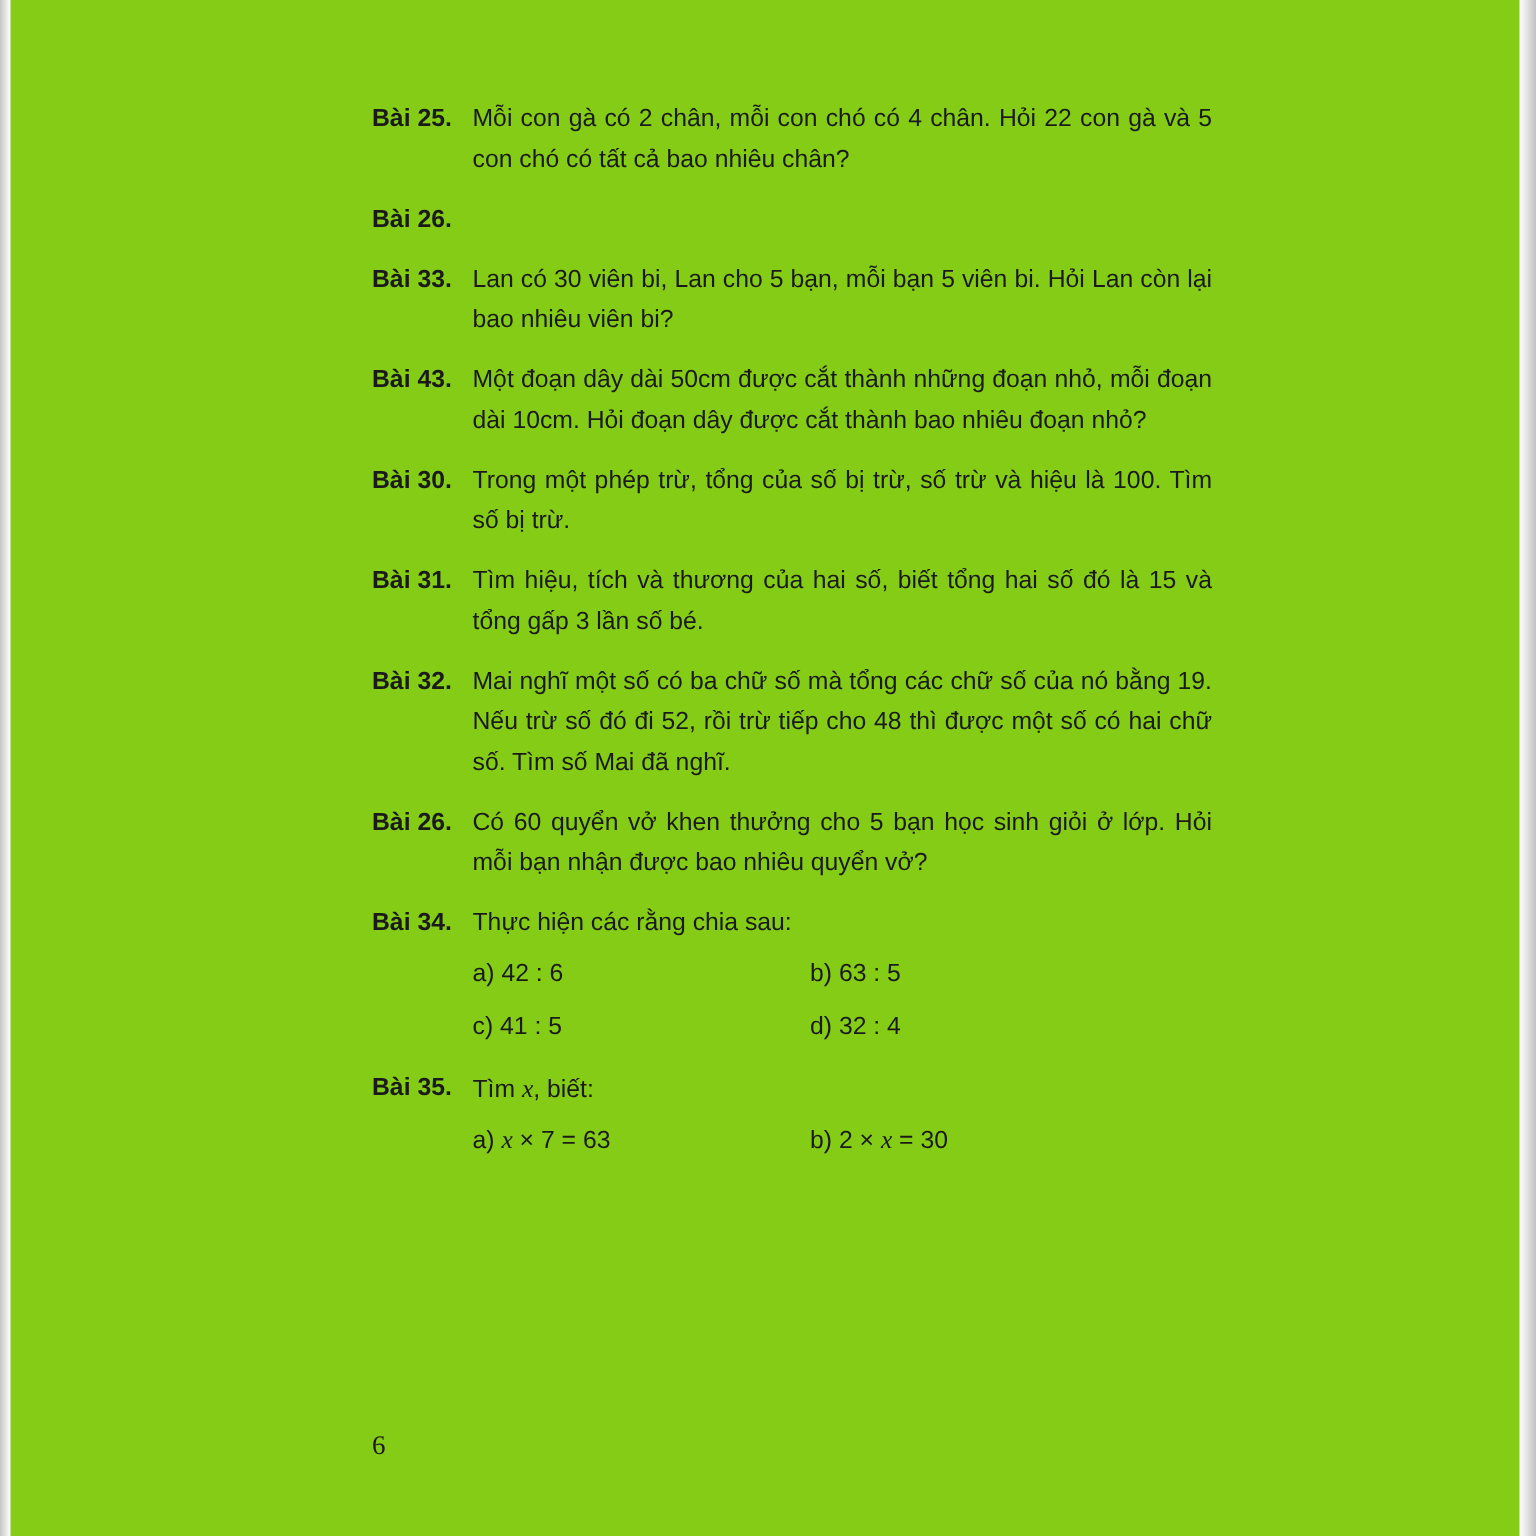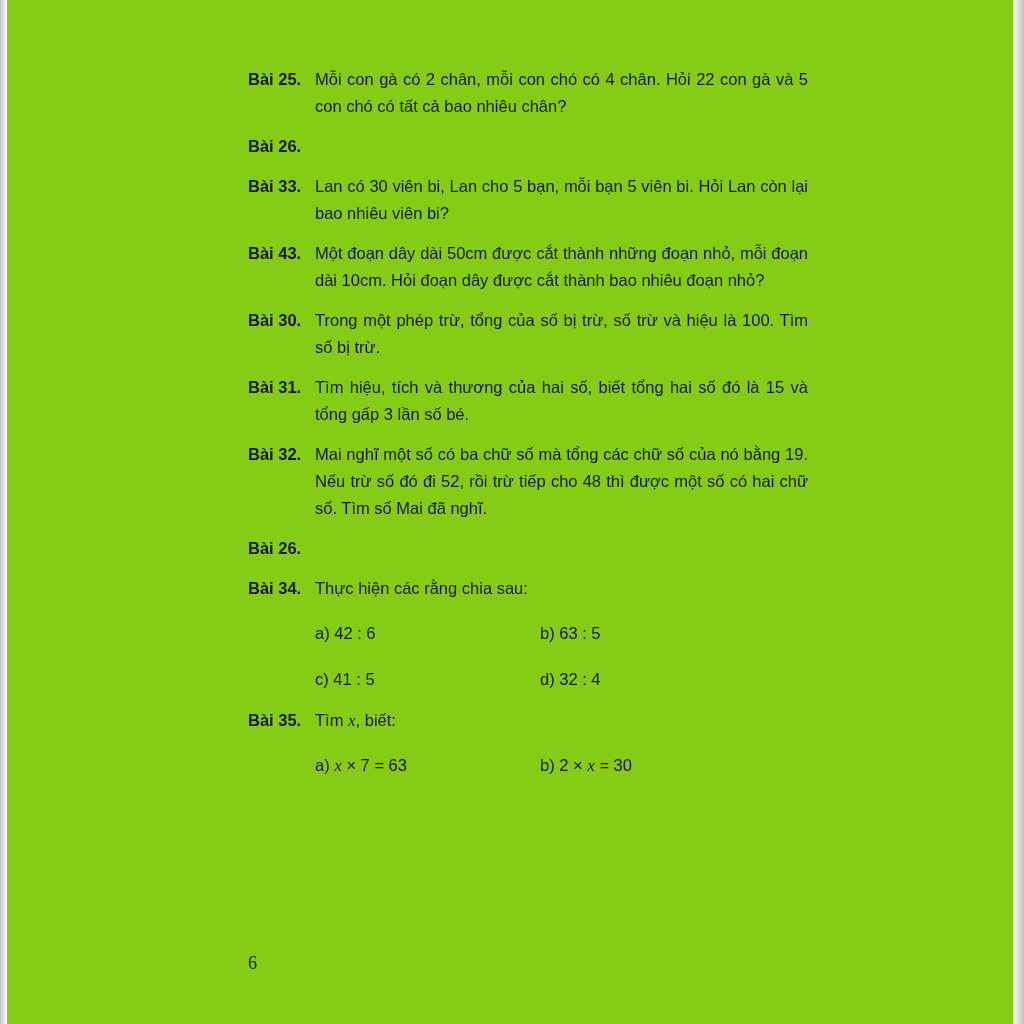--- a/index.html
+++ b/index.html
@@ -47,21 +47,21 @@
     flex-shrink: 0;
     white-space: nowrap;
   }
   .ex-body {
     flex: 1;
     width: 492px;
     text-align: justify;
   }
   .parts-row {
     display: flex;
-    margin-top: 16px;
+    margin-top: 5px;
     line-height: 30px;
     text-align: left;
   }
   .parts-row .part:first-child {
     width: 225px;
     flex-shrink: 0;
   }
   .mvar {
     font-style: italic;
     font-family: "Liberation Serif", serif;
@@ -115,20 +115,21 @@
       <div class="ex-body"><span>Tìm hiệu, tích và thương của hai số, biết tổng hai số đó là 15 và tổng gấp 3 lần số bé.</span></div>
     </div>
 
     <div class="exercise">
       <span class="ex-label">Bài 32.</span>
       <div class="ex-body"><span>Mai nghĩ một số có ba chữ số mà tổng các chữ số của nó bằng 19. Nếu trừ số đó đi 52, rồi trừ tiếp cho 48 thì được một số có hai chữ số. Tìm số Mai đã nghĩ.</span></div>
     </div>
 
     <div class="exercise">
       <span class="ex-label">Bài 26.</span>
+      <div class="ex-body"><span>Có 60 quyển vở khen thưởng cho 5 bạn học sinh giỏi ở lớp. Hỏi mỗi bạn nhận được bao nhiêu quyển vở?</span></div>
     </div>
 
     <div class="exercise">
       <span class="ex-label">Bài 34.</span>
       <div class="ex-body">
         <span>Thực hiện các rằng chia sau:</span>
         <div class="parts-row">
           <span class="part">a) 42 : 6</span>
           <span class="part">b) 63 : 5</span>
         </div>

